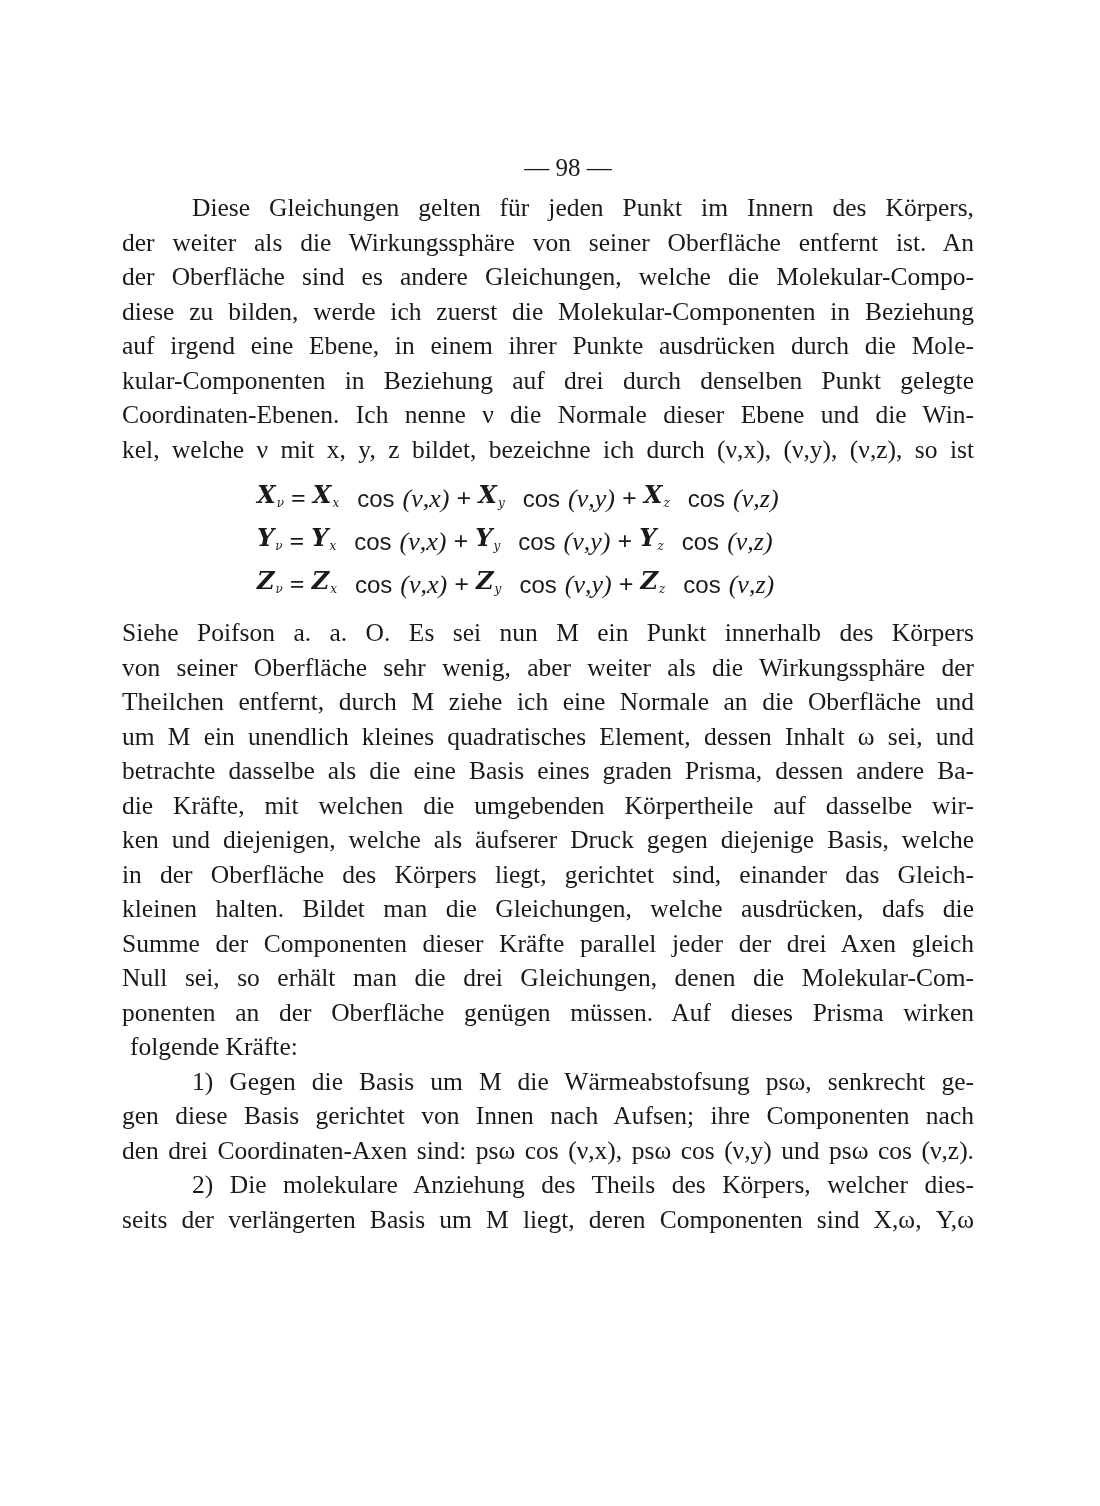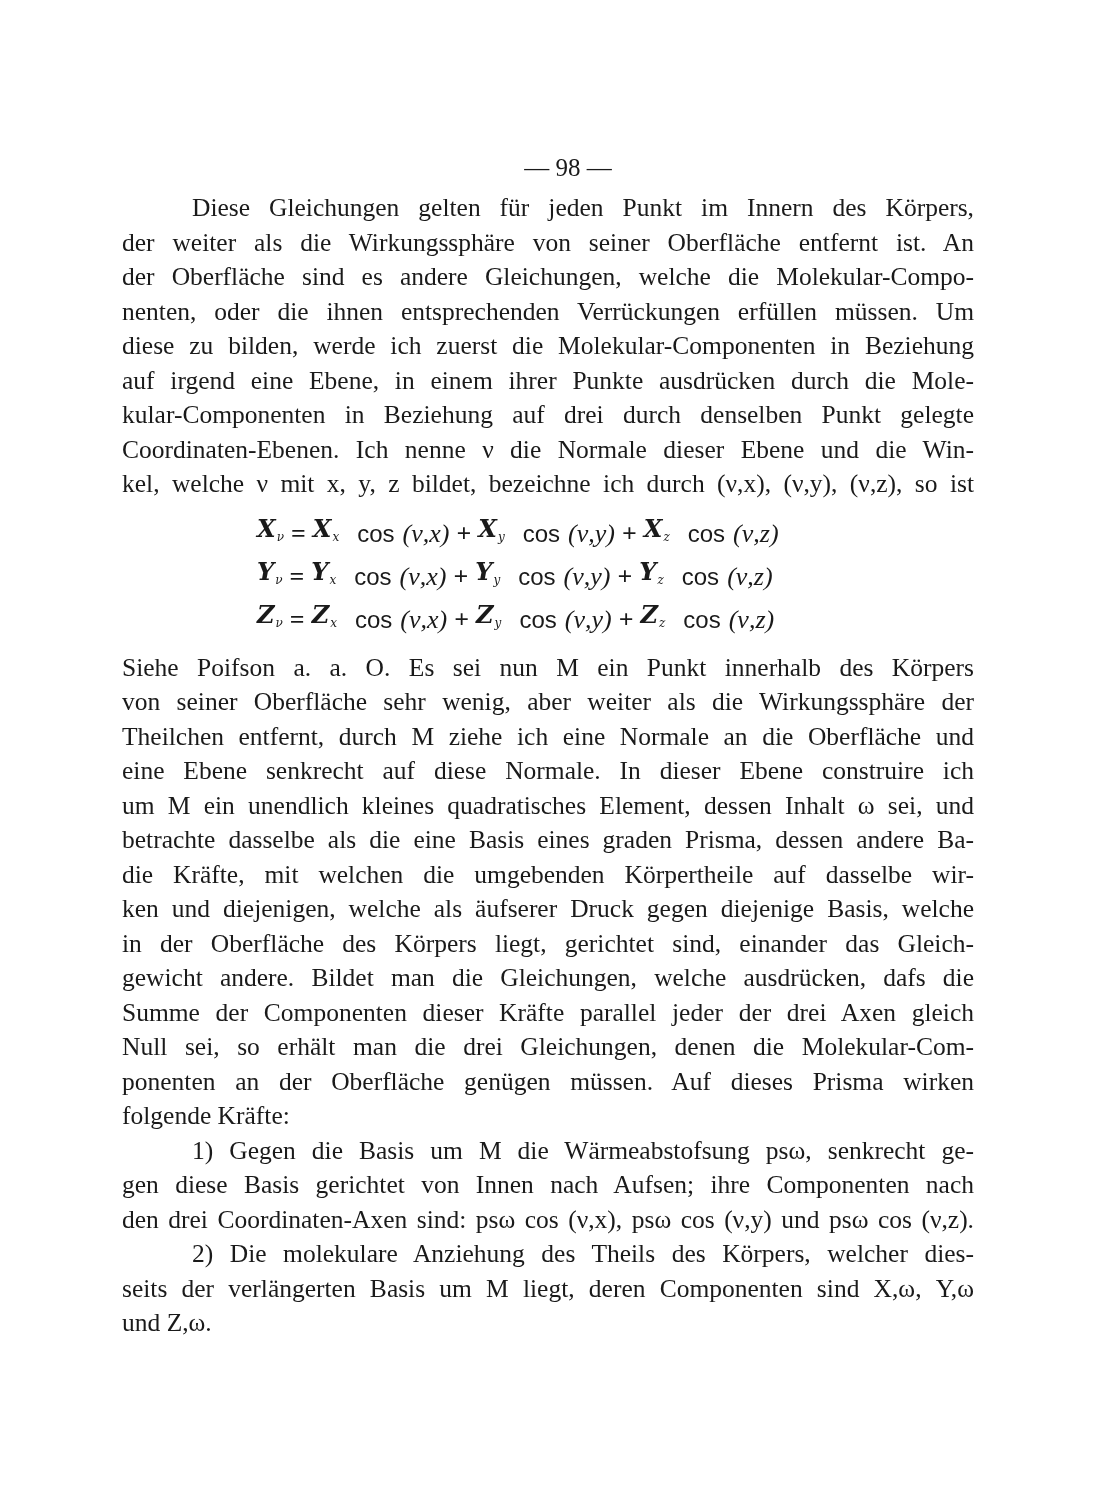--- a/index.html
+++ b/index.html
@@ -1,42 +1,41 @@
 <!DOCTYPE html>
 <html><head>
   <meta charset="utf-8">
   <style>
     html, body { margin: 0; padding: 0; background: #ffffff; }
     body { width: 1100px; height: 1506px; position: relative; overflow: hidden; color: #1a1a1a; }
     .page { position: absolute; left: 122px; top: 148px; width: 852px; font-family: "Liberation Serif", "DejaVu Serif", serif; font-size: 25.5px; }
     .page-number { text-align: center; font-size: 25px; height: 40px; line-height: 40px; margin-left: 40px; }
     .para { text-align: justify; line-height: 34.5px; margin: 0; }
     .para .line { display: block; text-align: justify; text-align-last: justify; white-space: nowrap; }
-    .para .line.last { text-align-last: left; }
+    .para .line.last { text-align-last: left; margin-left: 8px; }
     .indent { padding-left: 70px; }
     .p1 { margin-top: 3px; }
     .equations { margin: 10px 0 10px 135px; width: 560px; }
     .eq { height: 43px; line-height: 43px; font-size: 26px; white-space: nowrap; display: flex; align-items: center; }
     .eq .lhs { font-style: italic; font-weight: bold; font-family: "DejaVu Serif", serif; font-size: 24px; }
     .eq sub { font-size: 12px; font-style: italic; font-weight: normal; vertical-align: -4px; margin-left: 1px; }
     .eq .sym { margin: 0 7px; font-weight: bold; }
     .eq .cos { margin-left: 18px; font-family: "Liberation Sans", sans-serif; font-size: 24px; }
     .eq .angle { margin-left: 8px; font-style: italic; }
   </style>
 </head>
 <body>
 
 <div class="page">
   <div class="page-number">— 98 —</div>
 
   <p class="para p1">
     <span class="line indent">Diese Gleichungen gelten für jeden Punkt im Innern des Körpers,</span>
     <span class="line">der weiter als die Wirkungssphäre von seiner Oberfläche entfernt ist.  An</span>
     <span class="line">der Oberfläche sind es andere Gleichungen, welche die Molekular-Compo-</span>
-    <span class="line">nenten, oder die ihnen entsprechenden Verrückungen erfüllen müssen.  Um</span>
     <span class="line">diese zu bilden, werde ich zuerst die Molekular-Componenten in Beziehung</span>
     <span class="line">auf irgend eine Ebene, in einem ihrer Punkte ausdrücken durch die Mole-</span>
     <span class="line">kular-Componenten in Beziehung auf drei durch denselben Punkt gelegte</span>
     <span class="line">Coordinaten-Ebenen.  Ich nenne ν die Normale dieser Ebene und die Win-</span>
     <span class="line">kel, welche ν mit x, y, z bildet, bezeichne ich durch (ν,x), (ν,y), (ν,z), so ist</span>
   </p>
 
   <div class="equations">
     <div class="eq">
       <span class="lhs"><span>X</span><sub>ν</sub></span>
@@ -82,37 +81,35 @@
       <span class="lhs"><span>Z</span><sub>z</sub></span>
       <span class="cos">cos</span>
       <span class="angle">(ν,z)</span>
     </div>
   </div>
 
   <p class="para">
     <span class="line">Siehe Poifson a. a. O.  Es sei nun M ein Punkt innerhalb des Körpers</span>
     <span class="line">von seiner Oberfläche sehr wenig, aber weiter als die Wirkungssphäre der</span>
     <span class="line">Theilchen entfernt, durch M ziehe ich eine Normale an die Oberfläche und</span>
-    <span class="line">eine Ebene senkrecht auf diese Normale.  In dieser Ebene construire ich</span>
     <span class="line">um M ein unendlich kleines quadratisches Element, dessen Inhalt ω sei, und</span>
     <span class="line">betrachte dasselbe als die eine Basis eines graden Prisma, dessen andere Ba-</span>
     <span class="line">die Kräfte, mit welchen die umgebenden Körpertheile auf dasselbe wir-</span>
     <span class="line">ken und diejenigen, welche als äufserer Druck gegen diejenige Basis, welche</span>
     <span class="line">in der Oberfläche des Körpers liegt, gerichtet sind, einander das Gleich-</span>
-    <span class="line">gewicht andere.  Bildet man die Gleichungen, welche ausdrücken, dafs die</span>
+    <span class="line">kleinen halten.  Bildet man die Gleichungen, welche ausdrücken, dafs die</span>
     <span class="line">Summe der Componenten dieser Kräfte parallel jeder der drei Axen gleich</span>
     <span class="line">Null sei, so erhält man die drei Gleichungen, denen die Molekular-Com-</span>
     <span class="line">ponenten an der Oberfläche genügen müssen.  Auf dieses Prisma wirken</span>
     <span class="line last">folgende Kräfte:</span>
   </p>
 
   <p class="para">
     <span class="line indent">1)  Gegen die Basis um M die Wärmeabstofsung psω, senkrecht ge-</span>
     <span class="line">gen diese Basis gerichtet von Innen nach Aufsen; ihre Componenten nach</span>
     <span class="line">den drei Coordinaten-Axen sind: psω cos (ν,x), psω cos (ν,y) und psω cos (ν,z).</span>
   </p>
 
   <p class="para">
     <span class="line indent">2)  Die molekulare Anziehung des Theils des Körpers, welcher dies-</span>
     <span class="line">seits der verlängerten Basis um M liegt, deren Componenten sind X,ω, Y,ω</span>
-    <span class="line last">und Z,ω.</span>
   </p>
 </div>
 
 </body></html>

